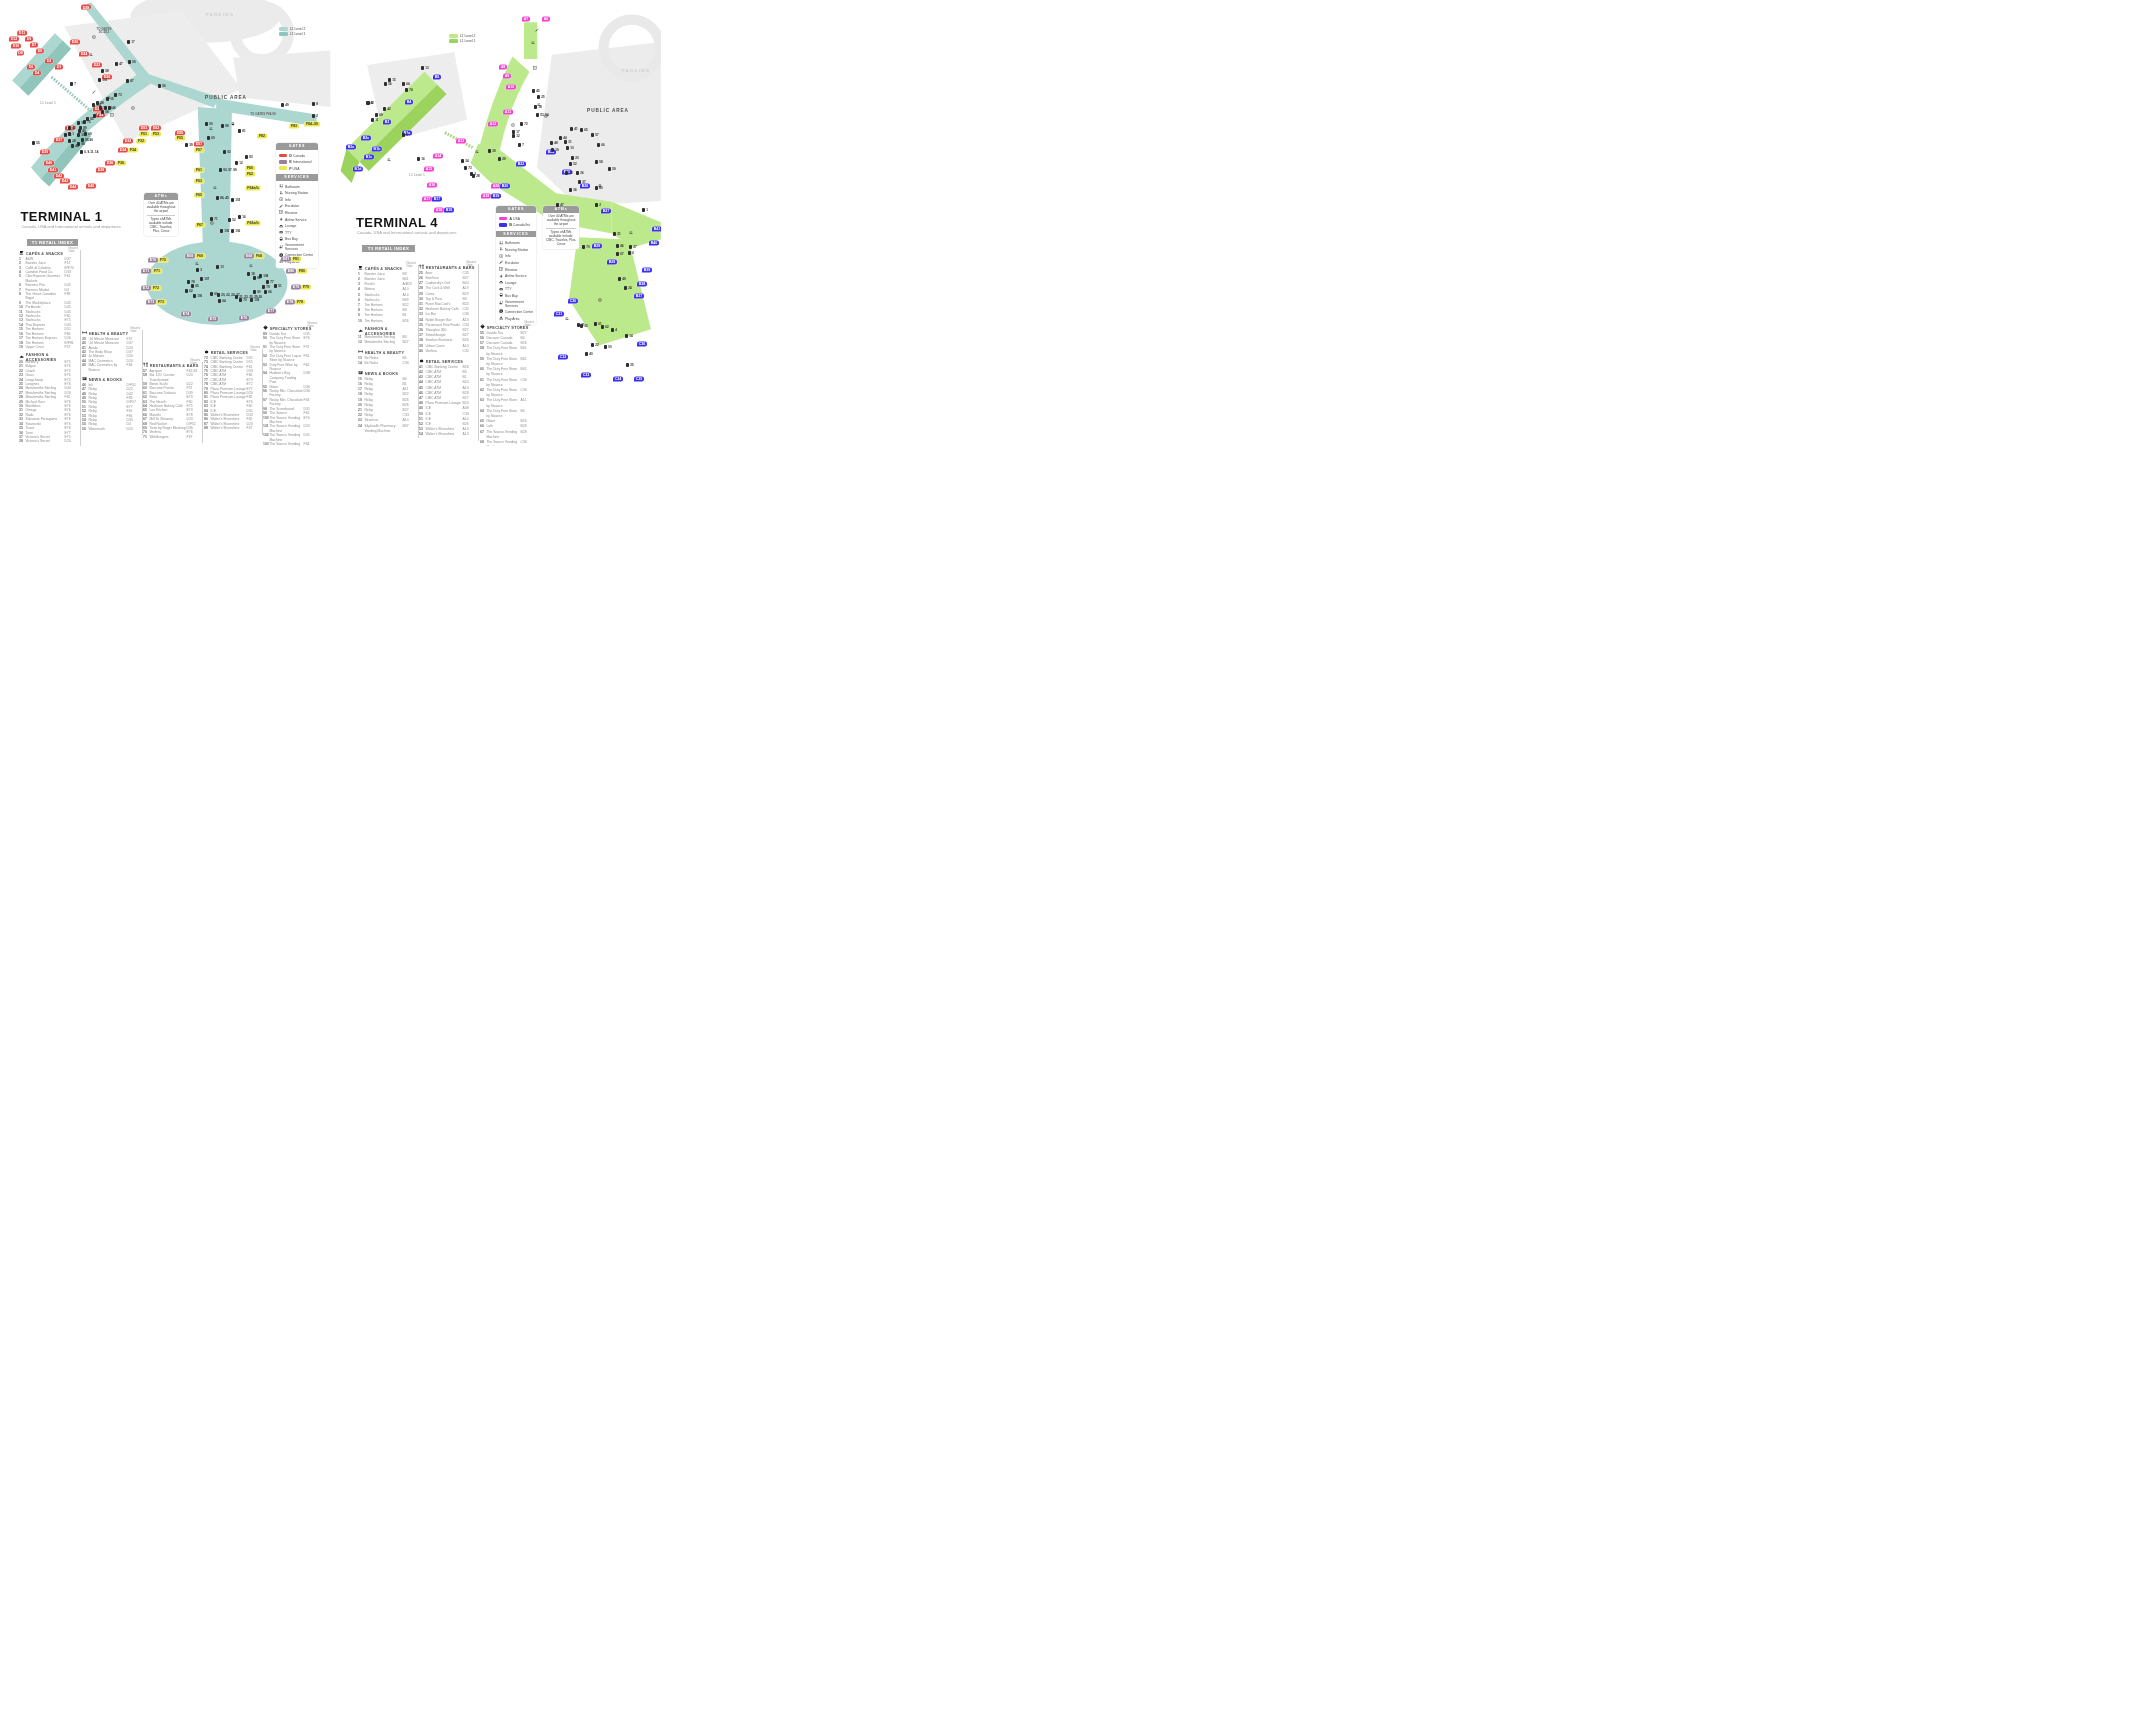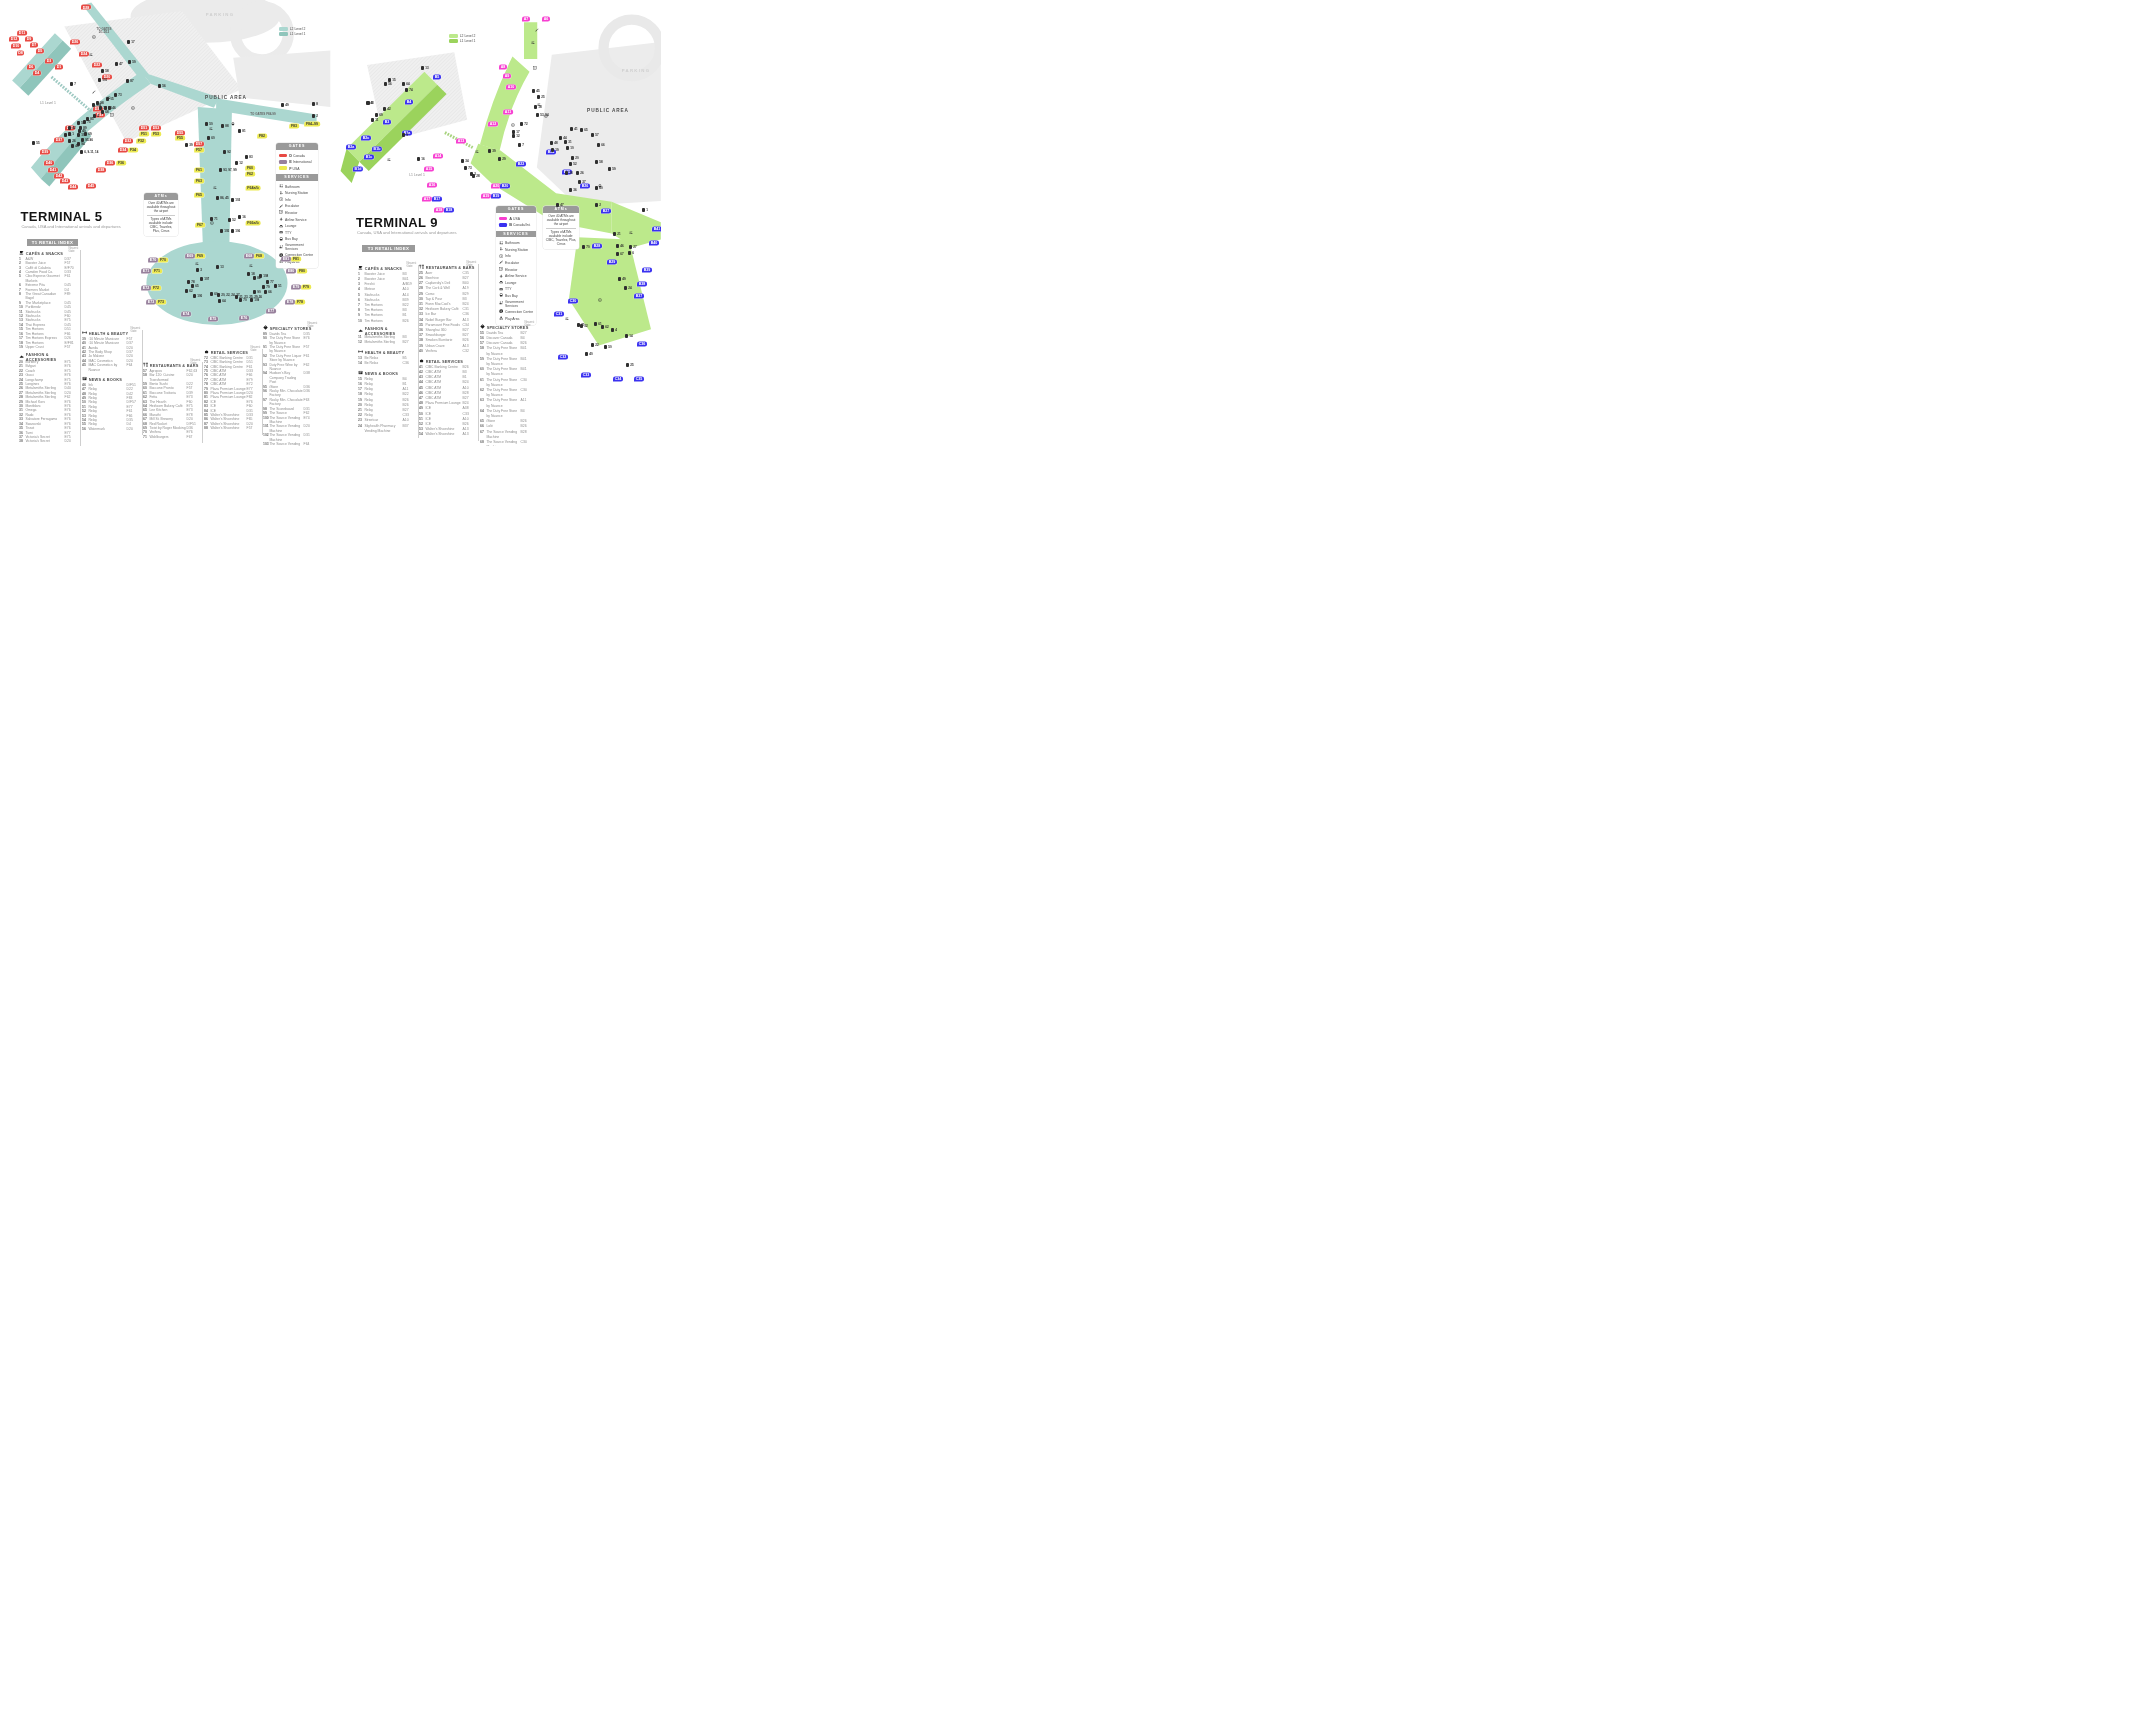--- a/index.html
+++ b/index.html
@@ -192,24 +192,24 @@
   <div class="maplabel public" style="left:226px;top:97px">PUBLIC AREA</div>
   <div class="maplabel parking" style="left:220px;top:14px">PARKING</div>
   <div class="maplabel lvl" style="left:48px;top:103px">L1 Level 1</div>
   <div class="maplabel togates" style="left:104px;top:31px">TO GATES
 D1-D12</div>
   <div class="maplabel togates" style="left:263px;top:115px">TO GATES F84-99</div>
   <div class="maplabel public" style="left:608px;top:110px">PUBLIC AREA</div>
   <div class="maplabel parking" style="left:636px;top:70px">PARKING</div>
   <div class="maplabel lvl" style="left:417px;top:175px">L1 Level 1</div>
 
-  <div class="title" style="left:20.5px;top:209px">TERMINAL 5</div>
+  <div class="title" style="left:20.5px;top:209px">TERMINAL 1</div>
   <div class="subtitle" style="left:21.4px;top:224px">Canada, USA and International arrivals and departures</div>
   <div class="indexbar" style="left:27px;top:239px;width:51px;height:7.3px">T1 RETAIL INDEX</div>
-  <div class="title" style="left:356px;top:215px">TERMINAL 9</div>
+  <div class="title" style="left:356px;top:215px">TERMINAL 4</div>
   <div class="subtitle" style="left:357px;top:230px">Canada, USA and International arrivals and departures</div>
   <div class="indexbar" style="left:362px;top:245px;width:53px;height:7.3px">T3 RETAIL INDEX</div>
 
   <div class="lvlleg" style="left:279px;top:26px">
       <div class="lrow">
         <span class="sw" style="background:#abd7d0"></span>
         <span>L2 Level 2</span>
       </div>
       <div class="lrow">
         <span class="sw" style="background:#8fc5bb"></span>

